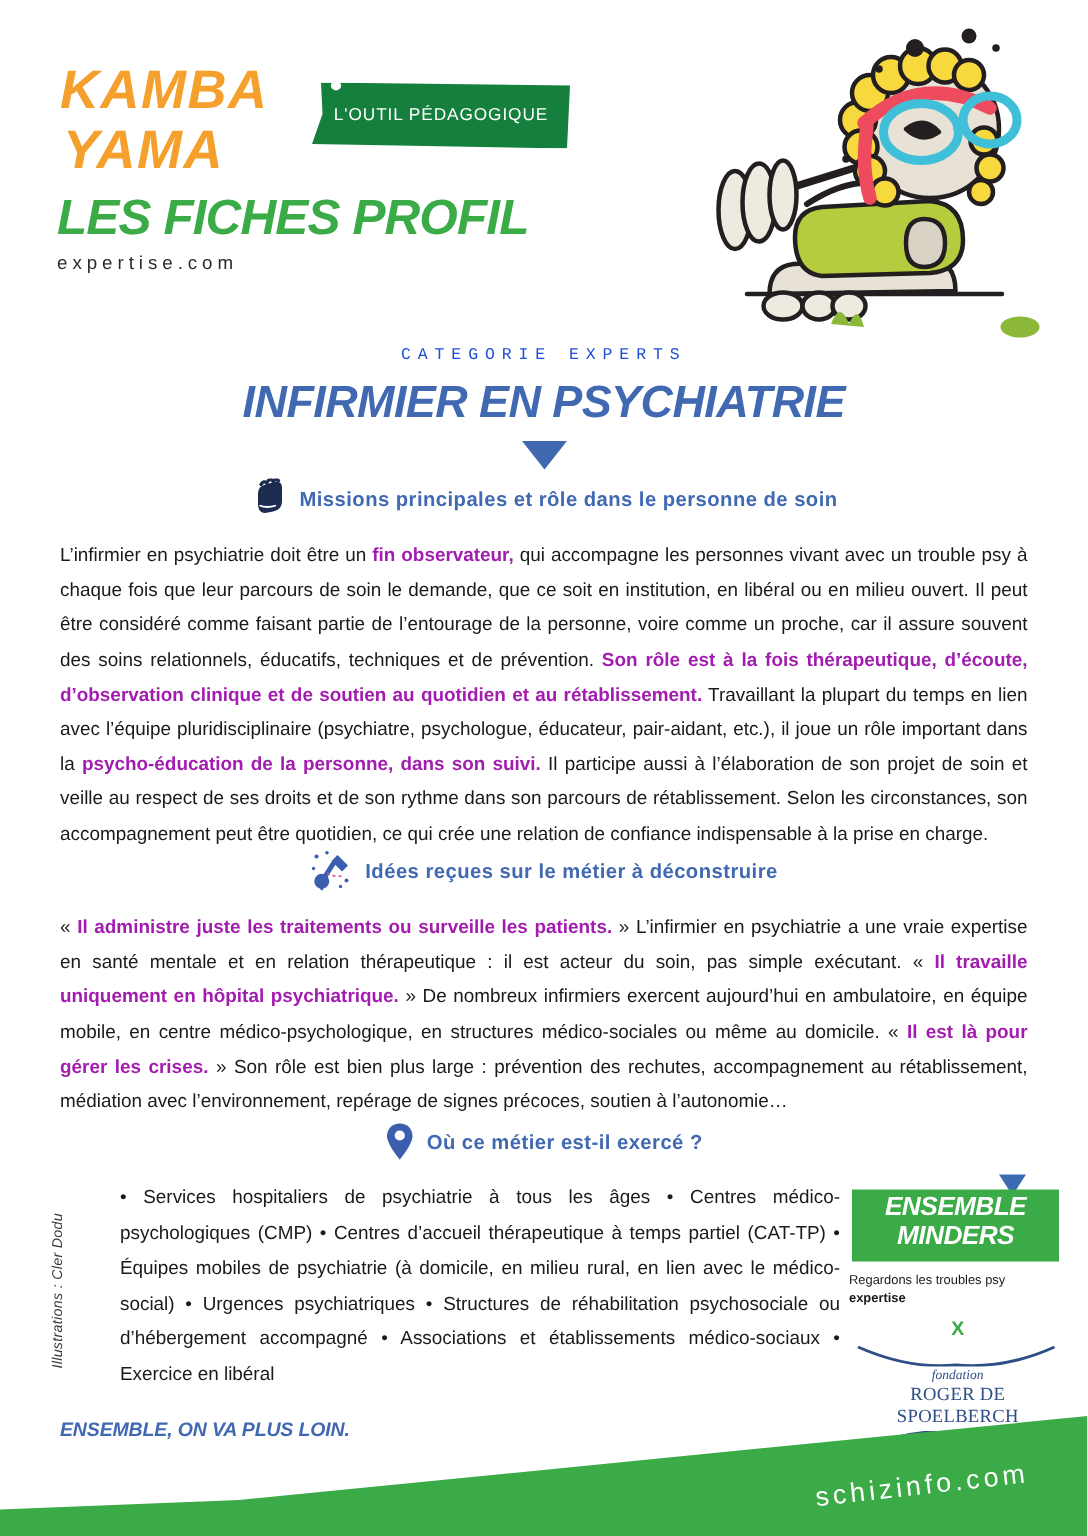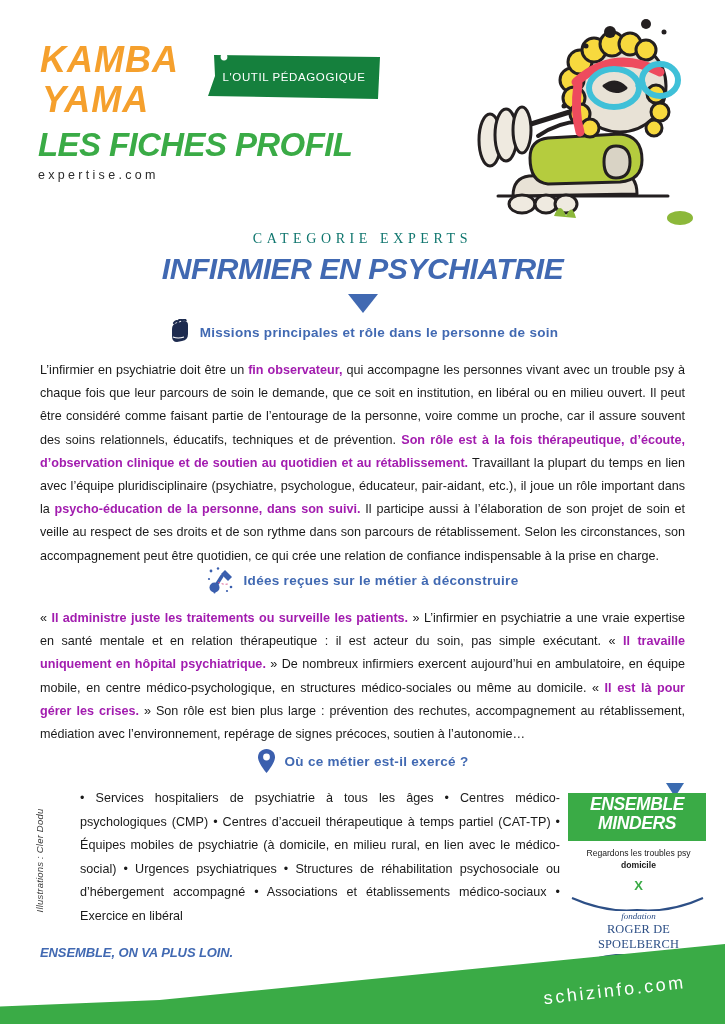--- a/index.html
+++ b/index.html
@@ -45,22 +45,22 @@
     font-size:12.5px;
     letter-spacing:3.3px;
     font-family:"Liberation Sans", sans-serif;
   }
 
   .hero{position:absolute;right:22px;top:18px;width:235px;height:215px;}
 
   
   .categorie{
     position:absolute;left:0;top:231px;width:725px;text-align:center;
-    color:#0f766e;font-size:14px;letter-spacing:4.6px;
-    font-family:Liberation Serif, serif;
+    color:#1d4ed8;font-size:11px;letter-spacing:4.6px;
+    font-family:Liberation Mono, monospace;
   }
   .job-title{
     position:absolute;left:0;top:252px;width:725px;text-align:center;
     color:#4169b2;font-size:30px;font-weight:bold;font-style:italic;
     letter-spacing:-0.4px;
     font-family:"Liberation Sans", sans-serif;
   }
   .tri{
     position:absolute;left:50%;top:294px;transform:translateX(-50%);
     width:0;height:0;border-left:15px solid transparent;
@@ -119,21 +119,21 @@
     border-left:9px solid transparent;border-right:9px solid transparent;
     border-top:14px solid #3b6bb0;
   }
   .pm-text{
     position:absolute;left:0;top:12px;width:142px;text-align:center;
     color:#ffffff;font-weight:bold;font-style:italic;font-size:17.5px;
     line-height:19px;letter-spacing:-0.4px;
     font-family:"Liberation Sans", sans-serif;
   }
   .pm-tag{
-    margin-top:3px;text-align:center;color:#1a1a1a;font-size:8.6px;
+    margin-top:3px;color:#1a1a1a;font-size:8.6px;
     line-height:11.5px;font-family:"Liberation Sans", sans-serif;
   }
   .pm-tag b{font-weight:bold;}
   .x-mark{
     text-align:center;color:#3aab46;font-weight:bold;font-size:13px;
     margin-top:7px;font-family:"Liberation Sans", sans-serif;
   }
   .fond{position:relative;margin-top:4px;height:50px;}
   .fond-lbl{
     text-align:center;color:#2d4f86;font-size:9px;font-style:italic;
@@ -328,21 +328,21 @@
       <div class="pm-tri"></div>
       <div class="pm-box"></div>
       <div class="pm-text">
         <div>ENSEMBLE</div>
         <div>MINDERS</div>
       </div>
     </div>
 
     <div class="pm-tag">
       <div>Regardons les troubles psy</div>
-      <b>domicile</b>
+      <b>expertise</b>
     </div>
 
     <div class="x-mark">X</div>
 
     <div class="fond">
       <svg width="143" height="14" viewBox="0 0 143 14" style="display:block">
         <path d="M6 1 Q40 16 71 13 Q104 16 137 1" fill="none" stroke="#2d4f86" stroke-width="2"></path>
       </svg>
       <div class="fond-lbl">fondation</div>
       <div class="fond-name">ROGER DE SPOELBERCH</div>

